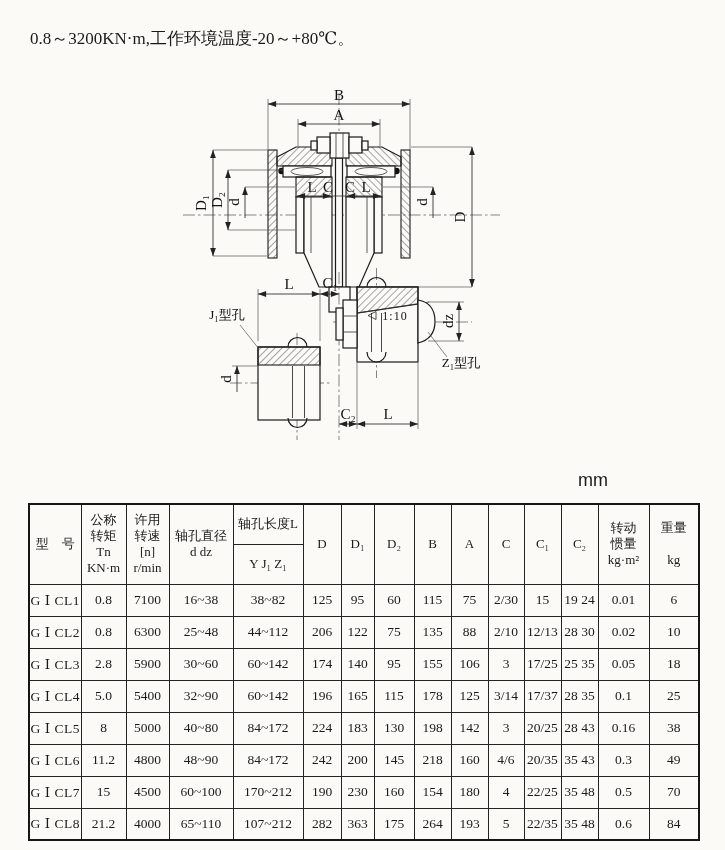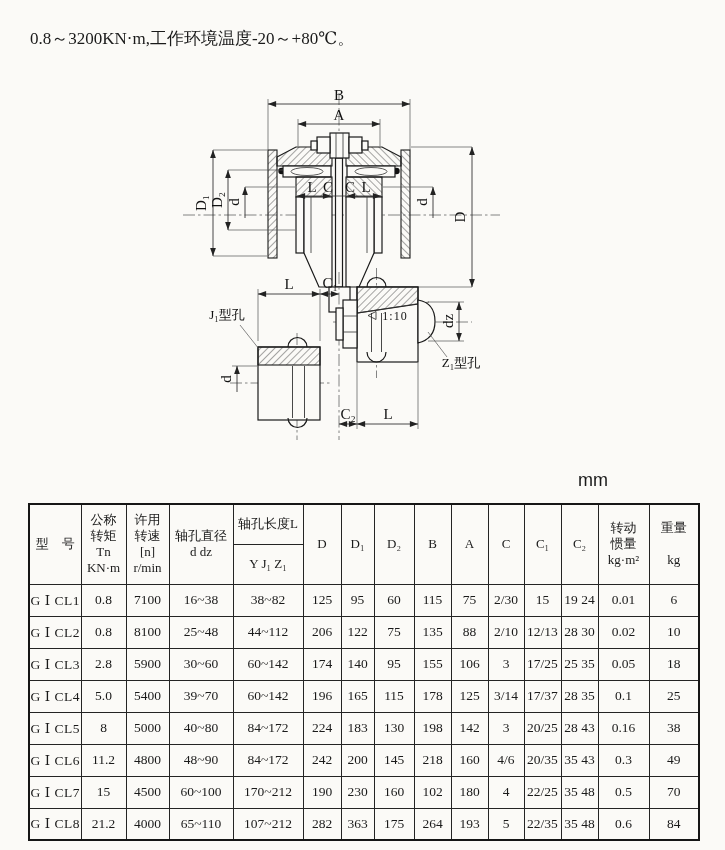--- a/index.html
+++ b/index.html
@@ -243,21 +243,21 @@
         <td>75</td>
         <td>2/30</td>
         <td>15</td>
         <td>19 24</td>
         <td>0.01</td>
         <td>6</td>
       </tr>
       <tr>
         <td>G Ⅰ CL2</td>
         <td>0.8</td>
-        <td>8100</td>
+        <td>6300</td>
         <td>25~48</td>
         <td>44~112</td>
         <td>206</td>
         <td>122</td>
         <td>75</td>
         <td>135</td>
         <td>88</td>
         <td>2/10</td>
         <td>12/13</td>
         <td>28 30</td>
@@ -278,21 +278,21 @@
         <td>3</td>
         <td>17/25</td>
         <td>25 35</td>
         <td>0.05</td>
         <td>18</td>
       </tr>
       <tr>
         <td>G Ⅰ CL4</td>
         <td>5.0</td>
         <td>5400</td>
-        <td>39~70</td>
+        <td>32~90</td>
         <td>60~142</td>
         <td>196</td>
         <td>165</td>
         <td>115</td>
         <td>178</td>
         <td>125</td>
         <td>3/14</td>
         <td>17/37</td>
         <td>28 35</td>
         <td>0.1</td>
@@ -334,21 +334,21 @@
       </tr>
       <tr>
         <td>G Ⅰ CL7</td>
         <td>15</td>
         <td>4500</td>
         <td>60~100</td>
         <td>170~212</td>
         <td>190</td>
         <td>230</td>
         <td>160</td>
-        <td>102</td>
+        <td>154</td>
         <td>180</td>
         <td>4</td>
         <td>22/25</td>
         <td>35 48</td>
         <td>0.5</td>
         <td>70</td>
       </tr>
       <tr>
         <td>G Ⅰ CL8</td>
         <td>21.2</td>

